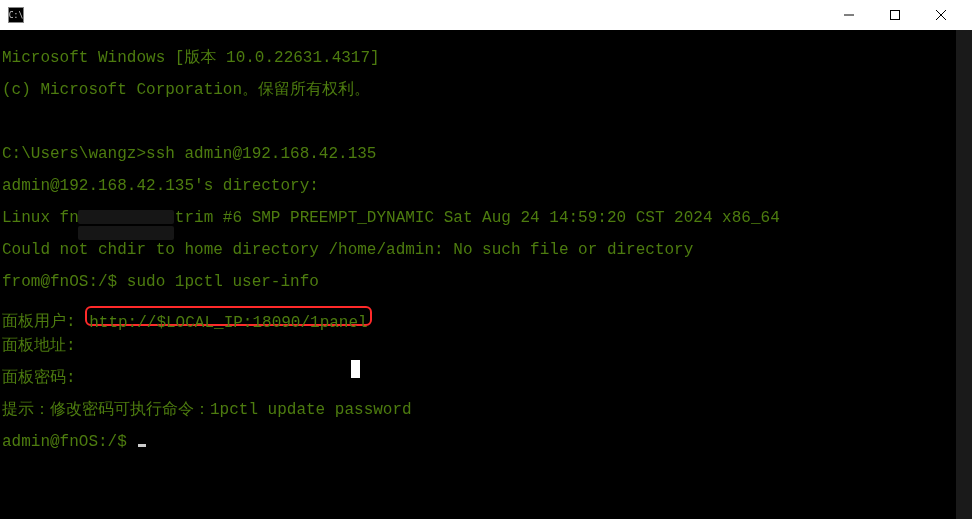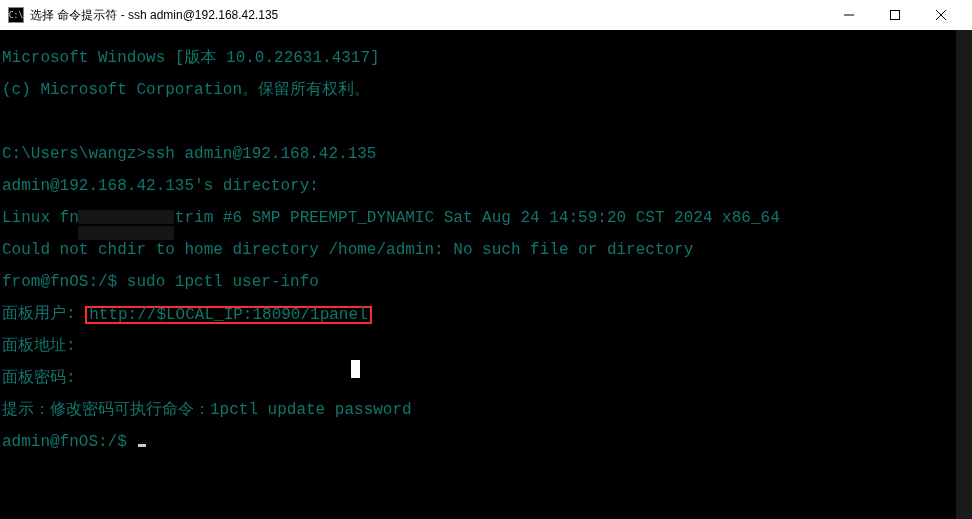--- a/index.html
+++ b/index.html
@@ -46,33 +46,33 @@
     display: flex;
     align-items: center;
     justify-content: center;
     color: #000;
   }
   .win-btn svg { width: 10px; height: 10px; }
   .terminal {
     width: 856px;
     height: calc(519px - 30px);
     background: #000;
-    color: #0f766e;
+    color: #4d7c0f;
     font-family: "NSimSun", "Consolas", "Courier New", monospace;
     font-size: 16px;
     line-height: 16px;
     padding: 4px 2px 0 2px;
     white-space: pre;
     position: relative;
   }
   .terminal .line { height: 16px; white-space: pre; }
   .highlight-box {
     border: 2px solid #ff2a2a;
-    border-radius: 0;
-    padding: 0 2px;
+    border-radius: 6px;
+    padding: 8px 2px;
     display: inline-block;
     line-height: 14px;
     height: 18px;
     vertical-align: -1px;
   }
   .cursor {
     display: inline-block;
     width: 8px;
     height: 3px;
     background: #cccccc;
@@ -99,21 +99,20 @@
     width: 16px;
     height: calc(519px - 30px);
     background: #1a1a1a;
   }
 </style>
 </head>
 <body>
 
 <div class="titlebar">
   <div class="app-icon">C:\</div>
-  <div class="title-text">选择 命令提示符 - ssh  admin@192.168.42.135</div>
   <div class="spacer"></div>
   <div class="win-controls">
     <div class="win-btn">
       <svg viewBox="0 0 10 10">
           <line x1="0" y1="5" x2="10" y2="5" stroke="#000" stroke-width="1"></line>
         </svg>
     </div>
     <div class="win-btn">
       <svg viewBox="0 0 10 10">
           <rect x="0.5" y="0.5" width="9" height="9" fill="none" stroke="#000" stroke-width="1"></rect>

